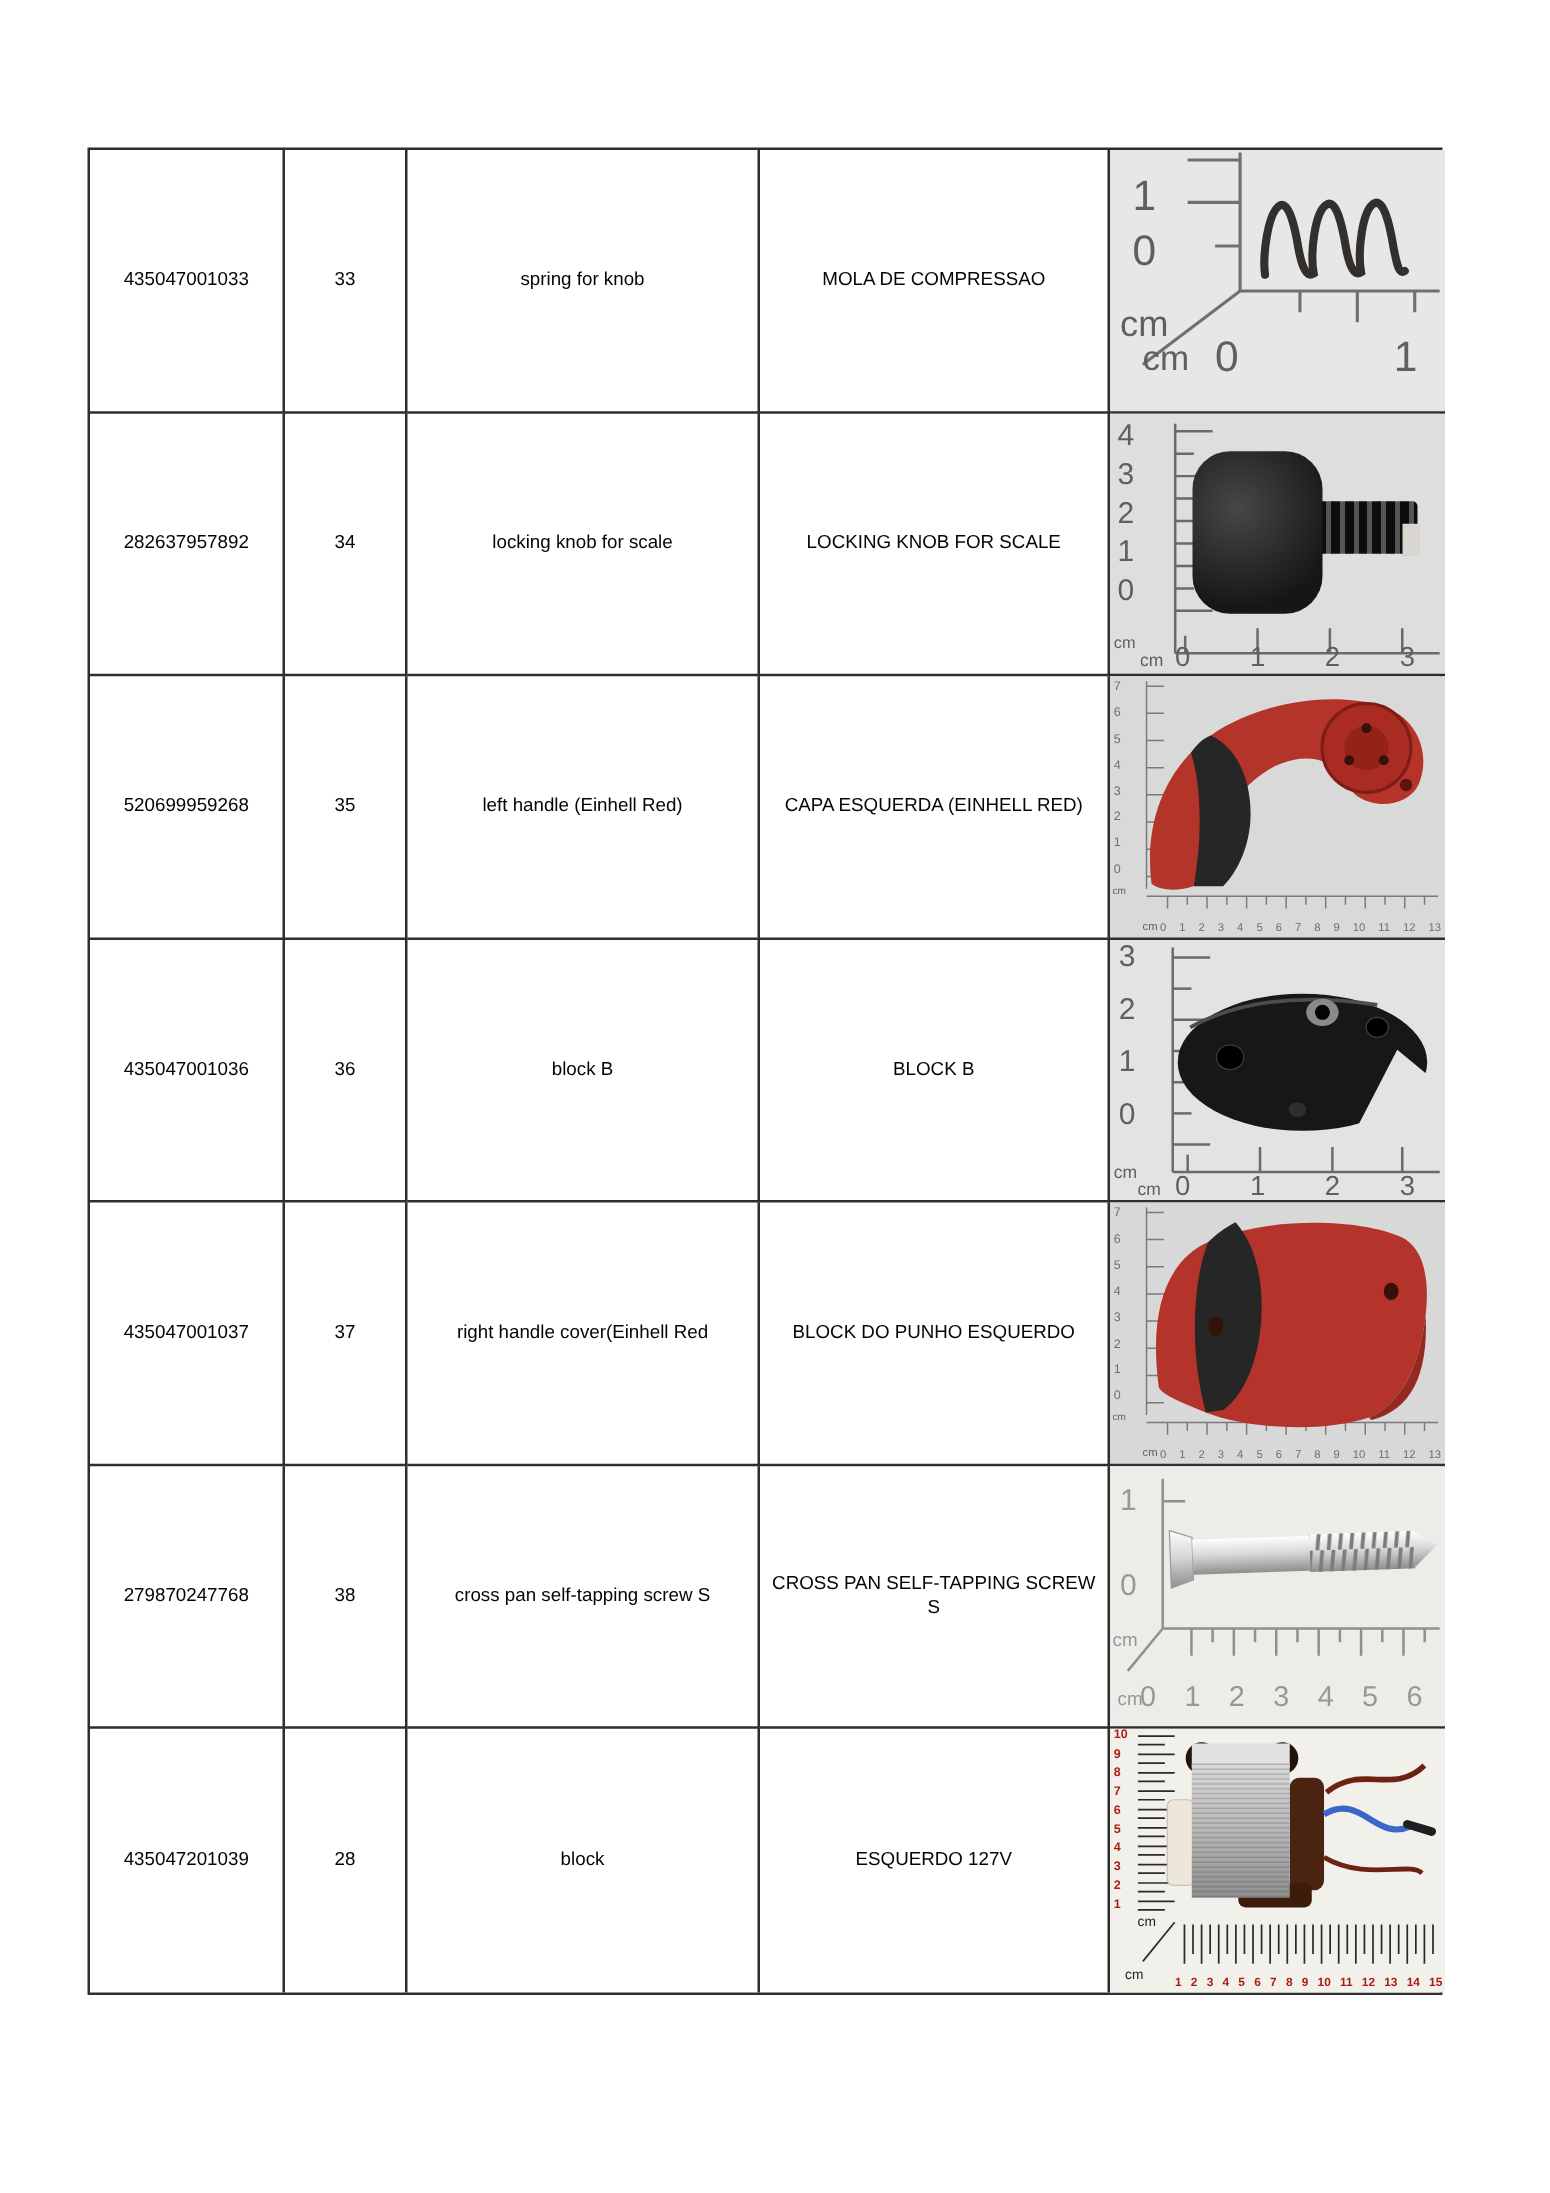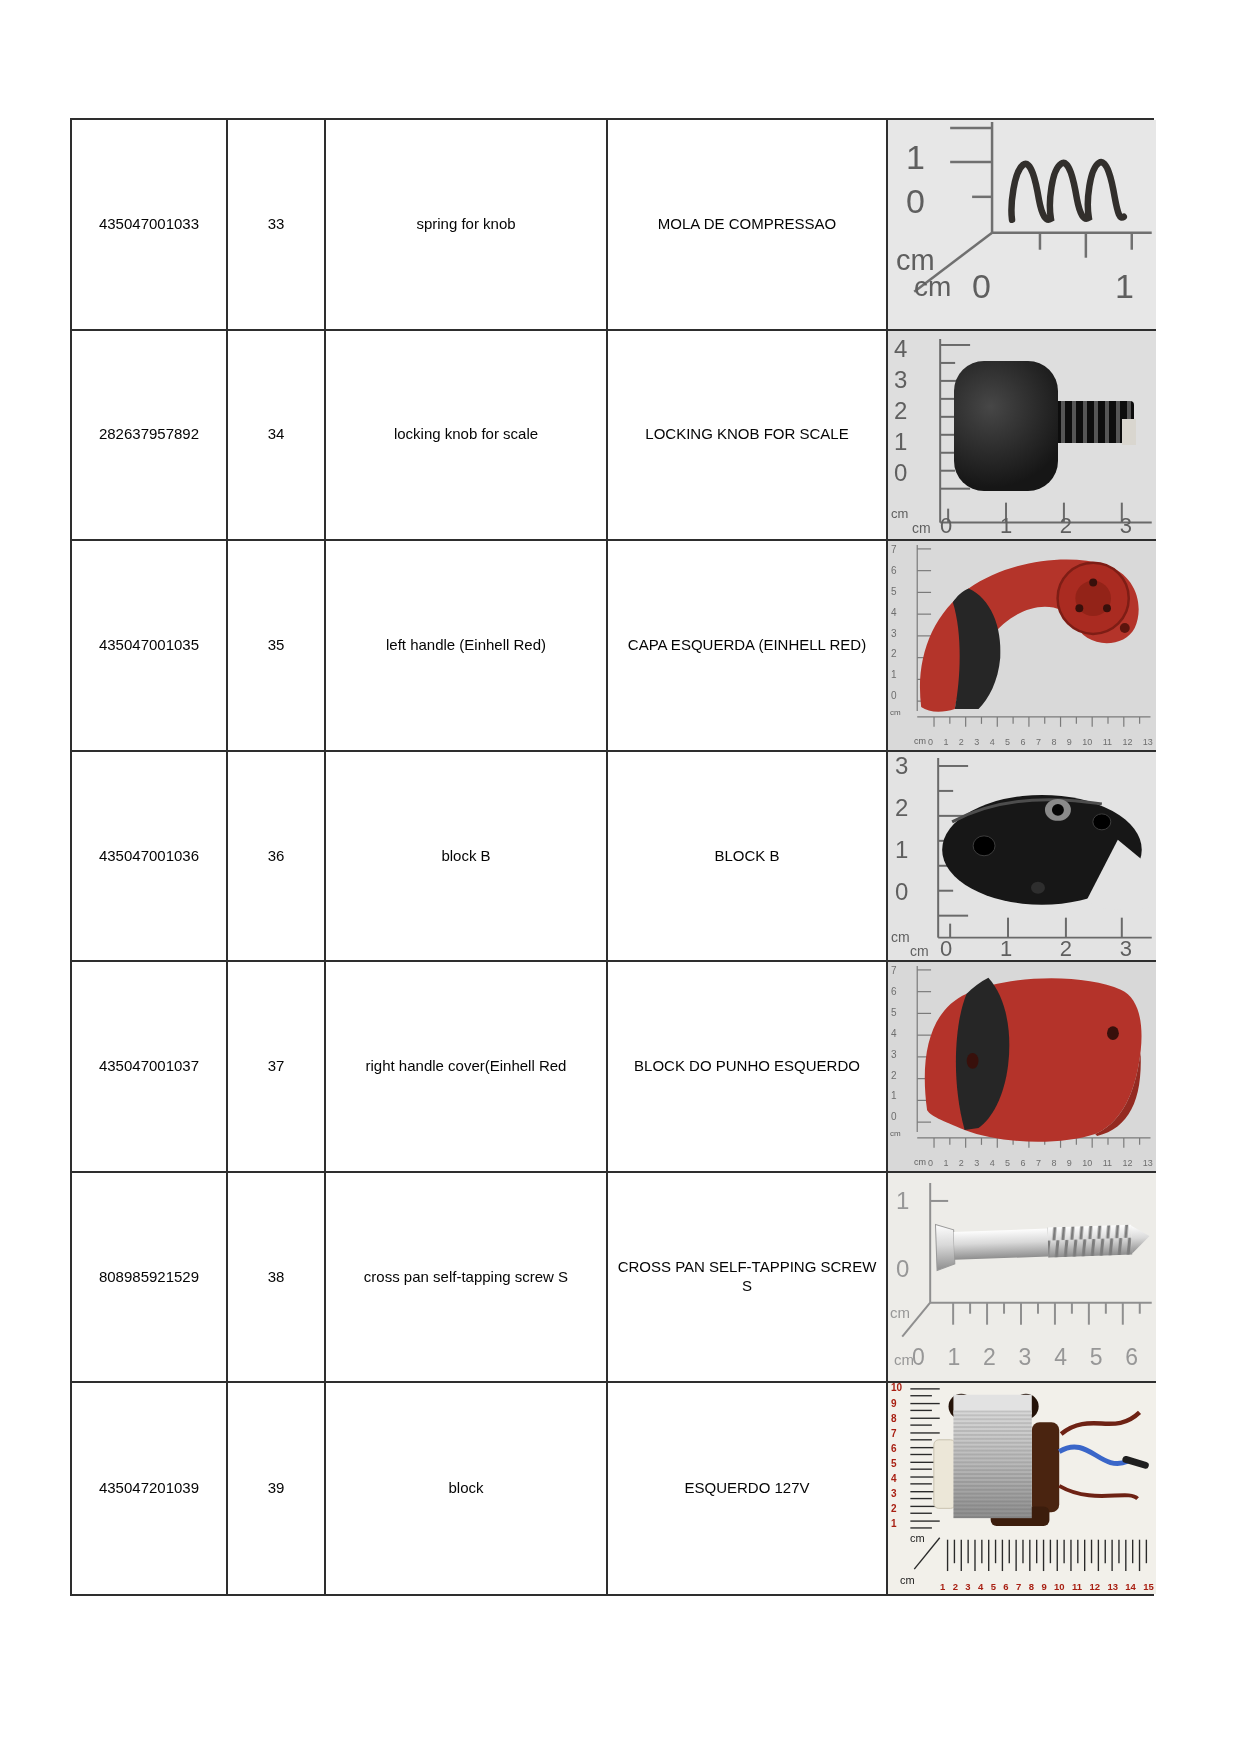--- a/index.html
+++ b/index.html
@@ -128,21 +128,21 @@
             <span>0</span>
             <span>1</span>
             <span>2</span>
             <span>3</span>
           </div>
         <span class="unit" style="left:24px; bottom:4px; font-size:14px;">cm</span>
       </div>
     </div>
 
     <div class="row">
-      <div class="c">435047001035</div>
+      <div class="c">520699959268</div>
       <div class="c">35</div>
       <div class="c">left handle (Einhell Red)</div>
       <div class="c">CAPA ESQUERDA (EINHELL RED)</div>
       <div class="c pc bgC">
         <svg viewBox="0 0 264 211">
           <g stroke="#7a7a7a" stroke-width="1.2" fill="none">
             <line x1="26" y1="4" x2="26" y2="172"></line>
             <line x1="26" y1="8" x2="40" y2="8"></line>
             <line x1="26" y1="30" x2="40" y2="30"></line>
             <line x1="26" y1="52" x2="40" y2="52"></line>
@@ -324,21 +324,21 @@
             <span>10</span>
             <span>11</span>
             <span>12</span>
             <span>13</span>
           </div>
         <span class="unit" style="left:26px; bottom:4px; font-size:9px;">cm</span>
       </div>
     </div>
 
     <div class="row">
-      <div class="c">808985921529</div>
+      <div class="c">279870247768</div>
       <div class="c">38</div>
       <div class="c">cross pan self-tapping screw S</div>
       <div class="c">CROSS PAN SELF-TAPPING SCREW S</div>
       <div class="c pc bgF">
         <svg viewBox="0 0 264 209">
           <defs>
             <linearGradient id="silver" x1="0" y1="0" x2="0" y2="1">
               <stop offset="0" stop-color="#fdfdfd"></stop>
               <stop offset="0.45" stop-color="#d9d9d9"></stop>
               <stop offset="1" stop-color="#8e8e8e"></stop>
@@ -386,21 +386,21 @@
             <span>4</span>
             <span>5</span>
             <span>6</span>
           </div>
         <span class="unit" style="left:6px; bottom:14px; font-size:15px; color:#979797;">cm</span>
       </div>
     </div>
 
     <div class="row">
       <div class="c">435047201039</div>
-      <div class="c">39</div>
+      <div class="c">28</div>
       <div class="c">block</div>
       <div class="c">ESQUERDO 127V</div>
       <div class="c pc bgG">
         <svg viewBox="0 0 264 215">
           <defs>
             <linearGradient id="steel" x1="0" y1="0" x2="0" y2="1">
               <stop offset="0" stop-color="#d8d8d8"></stop>
               <stop offset="0.5" stop-color="#b9b9b9"></stop>
               <stop offset="1" stop-color="#8f8f8f"></stop>
             </linearGradient>

